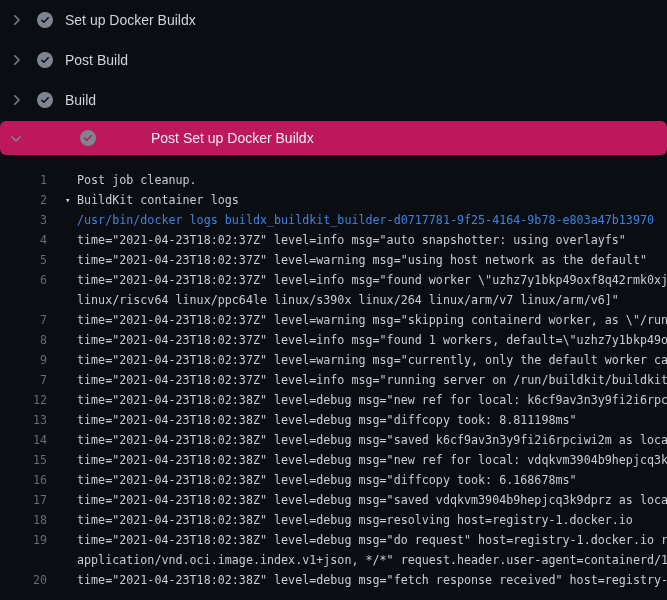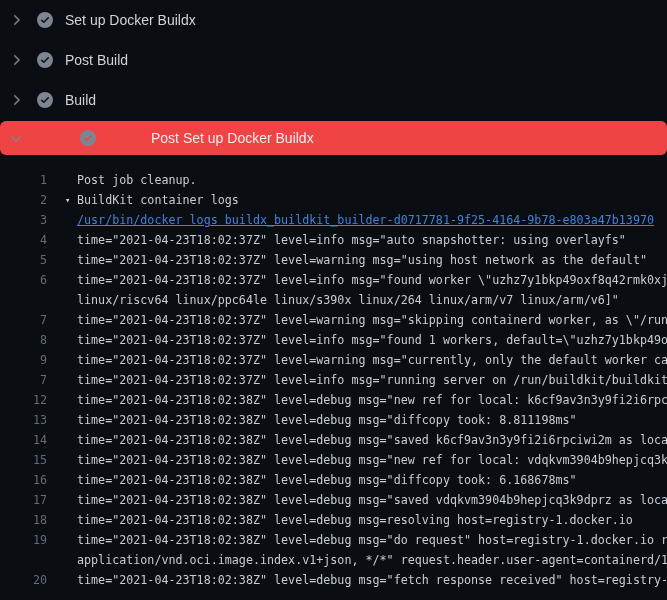--- a/index.html
+++ b/index.html
@@ -14,21 +14,21 @@
   .section-row {
     display: flex;
     align-items: center;
     height: 40px;
     width: 667px;
     cursor: pointer;
   }
   .section-row.expanded {
     height: 34px;
     margin-top: 1px;
-    background: #ef4444;
+    background: #be185d;
     border-radius: 6px;
     gap: 43px;
   }
   .chev {
     flex: none;
     width: 16px; height: 16px;
     margin-left: 8px;
     display: flex; align-items: center; justify-content: center;
   }
   .chev svg { display: block; }
@@ -77,21 +77,21 @@
   .log-row.base .txt, .log-row.wrap .txt { }
   .log-row.group .txt { margin-left: 0; }
   .caret {
     flex: none;
     margin-left: 18px;
     width: 12px;
     color: #cdd4db;
     font-size: 9px;
     cursor: pointer;
   }
-  .log-row.command .txt { color: #4083df; text-decoration: underline; }
+  .log-row.command .txt { color: #4083df; }
 </style>
 </head>
 <body>
 
 <div class="sections">
 
   <div class="section-row">
     <span class="chev">
       <svg width="16" height="16" viewBox="0 0 16 16" fill="#7d8590">
           <path d="M6.22 3.22a.75.75 0 0 1 1.06 0l4.25 4.25a.75.75 0 0 1 0 1.06l-4.25 4.25a.75.75 0 0 1-1.06-1.06L9.94 8 6.22 4.28a.75.75 0 0 1 0-1.06z"></path>

